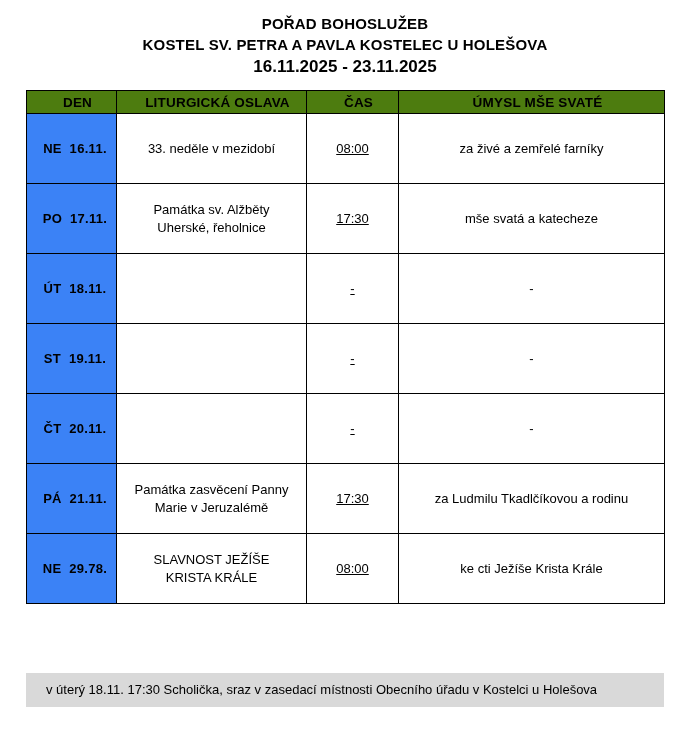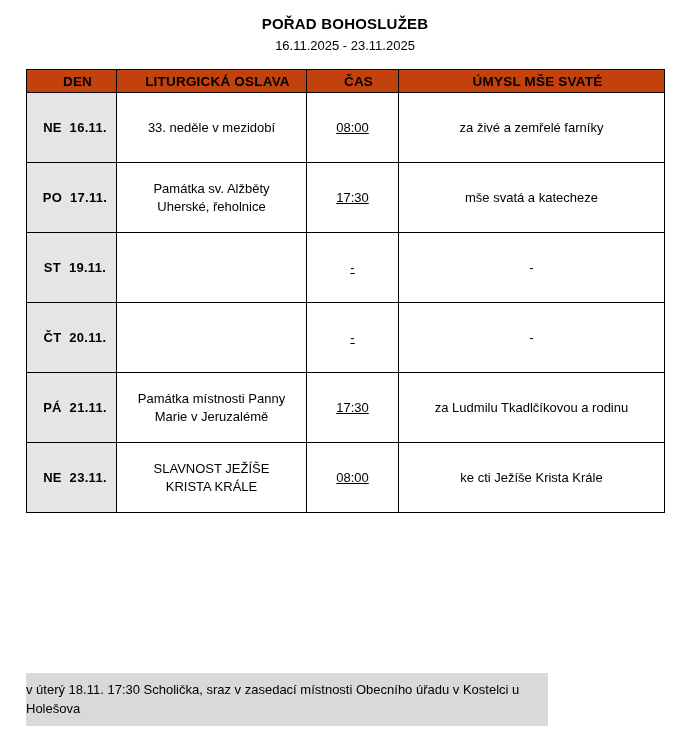--- a/index.html
+++ b/index.html
@@ -25,60 +25,60 @@
     letter-spacing: 0.2px;
     line-height: 20px;
   }
   .header .line2 {
     font-size: 15px;
     font-weight: bold;
     letter-spacing: 0.2px;
     line-height: 21px;
   }
   .header .line3 {
-    font-size: 13px;
-    font-weight: normal;
+    font-size: 17px;
+    font-weight: bold;
     line-height: 20px;
     padding-top: 2px;
   }
 
   .table-wrap {
     margin: 13px 26px 0 26px;
   }
   table.schedule {
     border-collapse: collapse;
     width: 638px;
     table-layout: fixed;
   }
   table.schedule th,
   table.schedule td {
     border: 1px solid #000000;
     vertical-align: middle;
   }
   table.schedule thead th {
-    background: #c2410c;
+    background: #4d7c0f;
     font-size: 13.5px;
     font-weight: bold;
     height: 20px;
     text-align: center;
     letter-spacing: 0.2px;
     padding-left: 13px;
   }
   col.c-day { width: 90px; }
   col.c-cel { width: 190px; }
   col.c-time { width: 92px; }
   col.c-int { width: 266px; }
 
   table.schedule tbody td {
     height: 67px;
     font-size: 13px;
     text-align: center;
   }
   td.day-cell {
-    background: #e5e5e5;
+    background: #3b82f6;
     font-weight: bold;
     font-size: 13.5px;
     text-align: left;
     padding-left: 8px;
     letter-spacing: 0.3px;
   }
   td.day-cell .daylabel {
     white-space: pre;
   }
   td.celebration {
@@ -91,33 +91,34 @@
   }
   td.intention {
     line-height: 18px;
     padding: 0 4px;
   }
 
   .footnote {
     position: absolute;
     left: 26px;
     top: 673px;
-    width: 522px;
+    width: 638px;
     background: #d9d9d9;
     font-size: 13px;
     line-height: 19px;
-    padding: 7px 8px 8px 0;
+    padding: 7px 8px 8px 20px;
     box-sizing: border-box;
   }
 </style>
 </head>
 <body>
 
 <div class="header">
   <div class="line1">POŘAD BOHOSLUŽEB</div>
+  <div class="line2">KOSTEL SV. PETRA A PAVLA KOSTELEC U HOLEŠOVA</div>
   <div class="line3">16.11.2025 - 23.11.2025</div>
 </div>
 
 <div class="table-wrap">
   <table class="schedule">
     <colgroup>
       <col class="c-day">
       <col class="c-cel">
       <col class="c-time">
       <col class="c-int">
@@ -138,40 +139,46 @@
         <td class="intention" style="white-space: pre-line; margin-left: 28px;">za živé a zemřelé farníky</td>
       </tr>
       <tr>
         <td class="day-cell"><span class="daylabel">PO  17.11.</span></td>
         <td class="celebration" style="white-space: pre-line;">Památka sv. Alžběty
 Uherské, řeholnice</td>
         <td class="time">17:30</td>
         <td class="intention" style="white-space: pre-line;">mše svatá a katecheze</td>
       </tr>
       <tr>
+        <td class="day-cell"><span class="daylabel">ÚT  18.11.</span></td>
+        <td class="celebration" style="white-space: pre-line;"></td>
+        <td class="time">-</td>
+        <td class="intention" style="white-space: pre-line;">-</td>
+      </tr>
+      <tr>
         <td class="day-cell"><span class="daylabel">ST  19.11.</span></td>
         <td class="celebration" style="white-space: pre-line;"></td>
         <td class="time">-</td>
         <td class="intention" style="white-space: pre-line;">-</td>
       </tr>
       <tr>
         <td class="day-cell"><span class="daylabel">ČT  20.11.</span></td>
         <td class="celebration" style="white-space: pre-line;"></td>
         <td class="time">-</td>
         <td class="intention" style="white-space: pre-line;">-</td>
       </tr>
       <tr>
         <td class="day-cell"><span class="daylabel">PÁ  21.11.</span></td>
-        <td class="celebration" style="white-space: pre-line;">Památka místnosti Panny
+        <td class="celebration" style="white-space: pre-line;">Památka zasvěcení Panny
 Marie v Jeruzalémě</td>
         <td class="time">17:30</td>
         <td class="intention" style="white-space: pre-line;">za Ludmilu Tkadlčíkovou a rodinu</td>
       </tr>
       <tr>
-        <td class="day-cell"><span class="daylabel">NE  23.11.</span></td>
+        <td class="day-cell"><span class="daylabel">NE  29.78.</span></td>
         <td class="celebration" style="white-space: pre-line; text-align: center;">SLAVNOST JEŽÍŠE
 KRISTA KRÁLE</td>
         <td class="time">08:00</td>
         <td class="intention" style="white-space: pre-line;">ke cti Ježíše Krista Krále</td>
       </tr>
     </tbody>
   </table>
 </div>
 
 <div class="footnote" style="white-space: pre-line;">v úterý 18.11. 17:30 Scholička, sraz v zasedací místnosti Obecního úřadu v Kostelci u Holešova</div>

